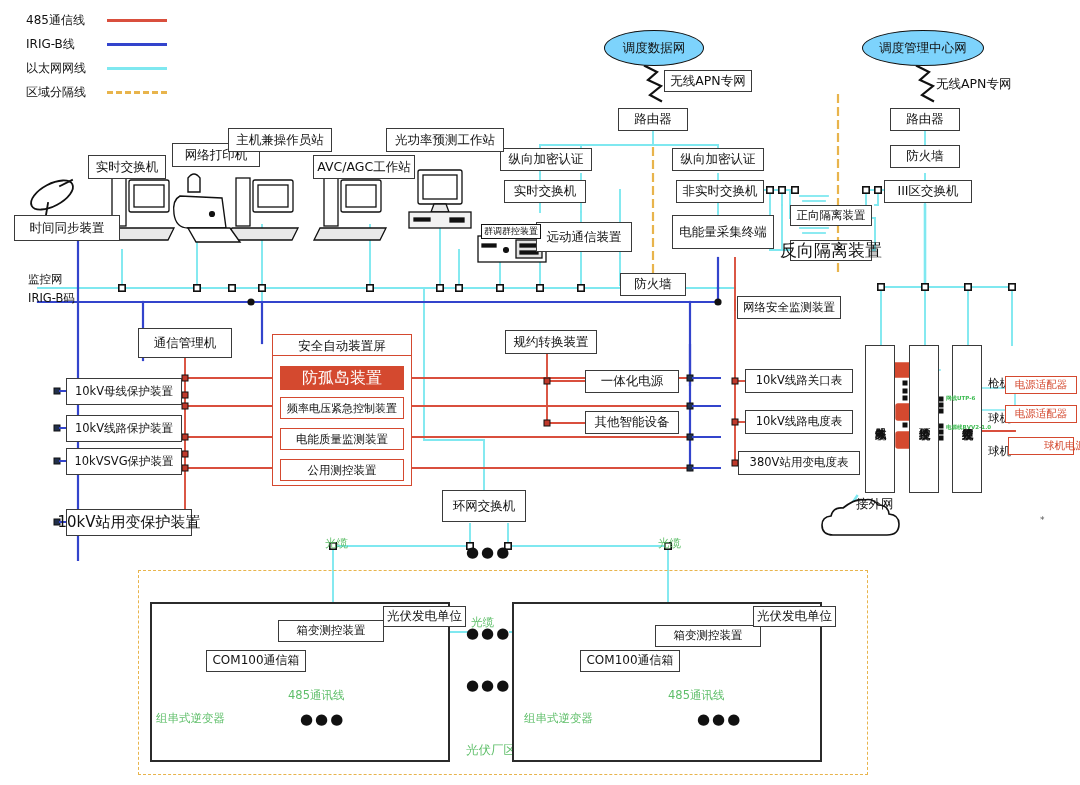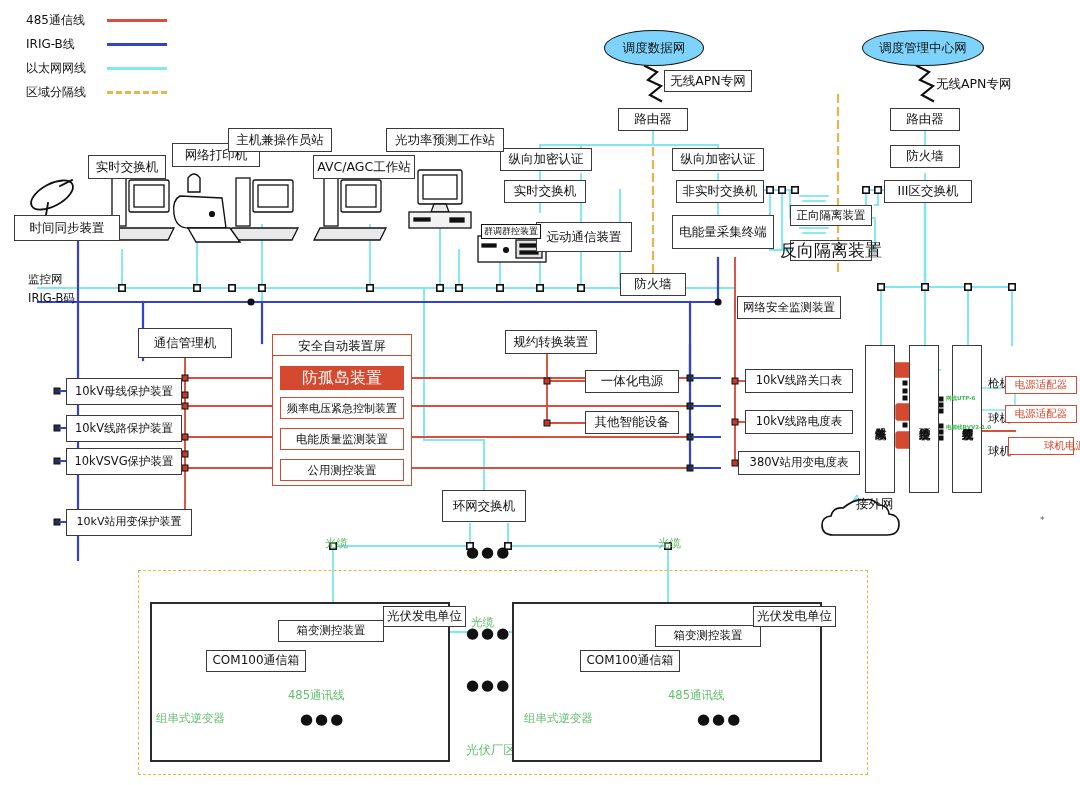--- a/index.html
+++ b/index.html
@@ -540,21 +540,21 @@
   <div class="node" style="left:386px;top:128px;width:118px;height:24px;">光功率预测工作站</div>
 
   <div class="plain" style="left:28px;top:272px;font-size:11.5px;">监控网</div>
   <div class="plain" style="left:28px;top:291px;font-size:11.5px;">IRIG-B码</div>
 
   <div class="node" style="left:138px;top:328px;width:94px;height:30px;">通信管理机</div>
 
   <div class="node" style="left:66px;top:378px;width:116px;height:27px;font-size:11.5px;">10kV母线保护装置</div>
   <div class="node" style="left:66px;top:415px;width:116px;height:27px;font-size:11.5px;">10kV线路保护装置</div>
   <div class="node" style="left:66px;top:448px;width:116px;height:27px;font-size:11.5px;">10kVSVG保护装置</div>
-  <div class="node" style="left:66px;top:509px;width:126px;height:27px;font-size:11px;">10kV站用变保护装置</div>
+  <div class="node" style="left:66px;top:509px;width:126px;height:27px;font-size:15px;">10kV站用变保护装置</div>
 
   <div class="panel" style="left:272px;top:334px;width:140px;height:152px;"></div>
   <div class="panel" style="left:272px;top:334px;width:140px;height:22px;border-bottom-width:1.5px;"></div>
   <div class="panel-title" style="left:272px;top:338px;width:140px;text-align:center;">安全自动装置屏</div>
 
   <div class="isl-node" style="left:280px;top:366px;width:124px;height:24px;">防孤岛装置</div>
   <div class="redbox" style="left:280px;top:397px;width:124px;height:22px;font-size:11px;color:#111;">频率电压紧急控制装置</div>
   <div class="redbox" style="left:280px;top:428px;width:124px;height:22px;font-size:11.5px;color:#111;">电能质量监测装置</div>
   <div class="redbox" style="left:280px;top:459px;width:124px;height:22px;font-size:11.5px;color:#111;">公用测控装置</div>
 

